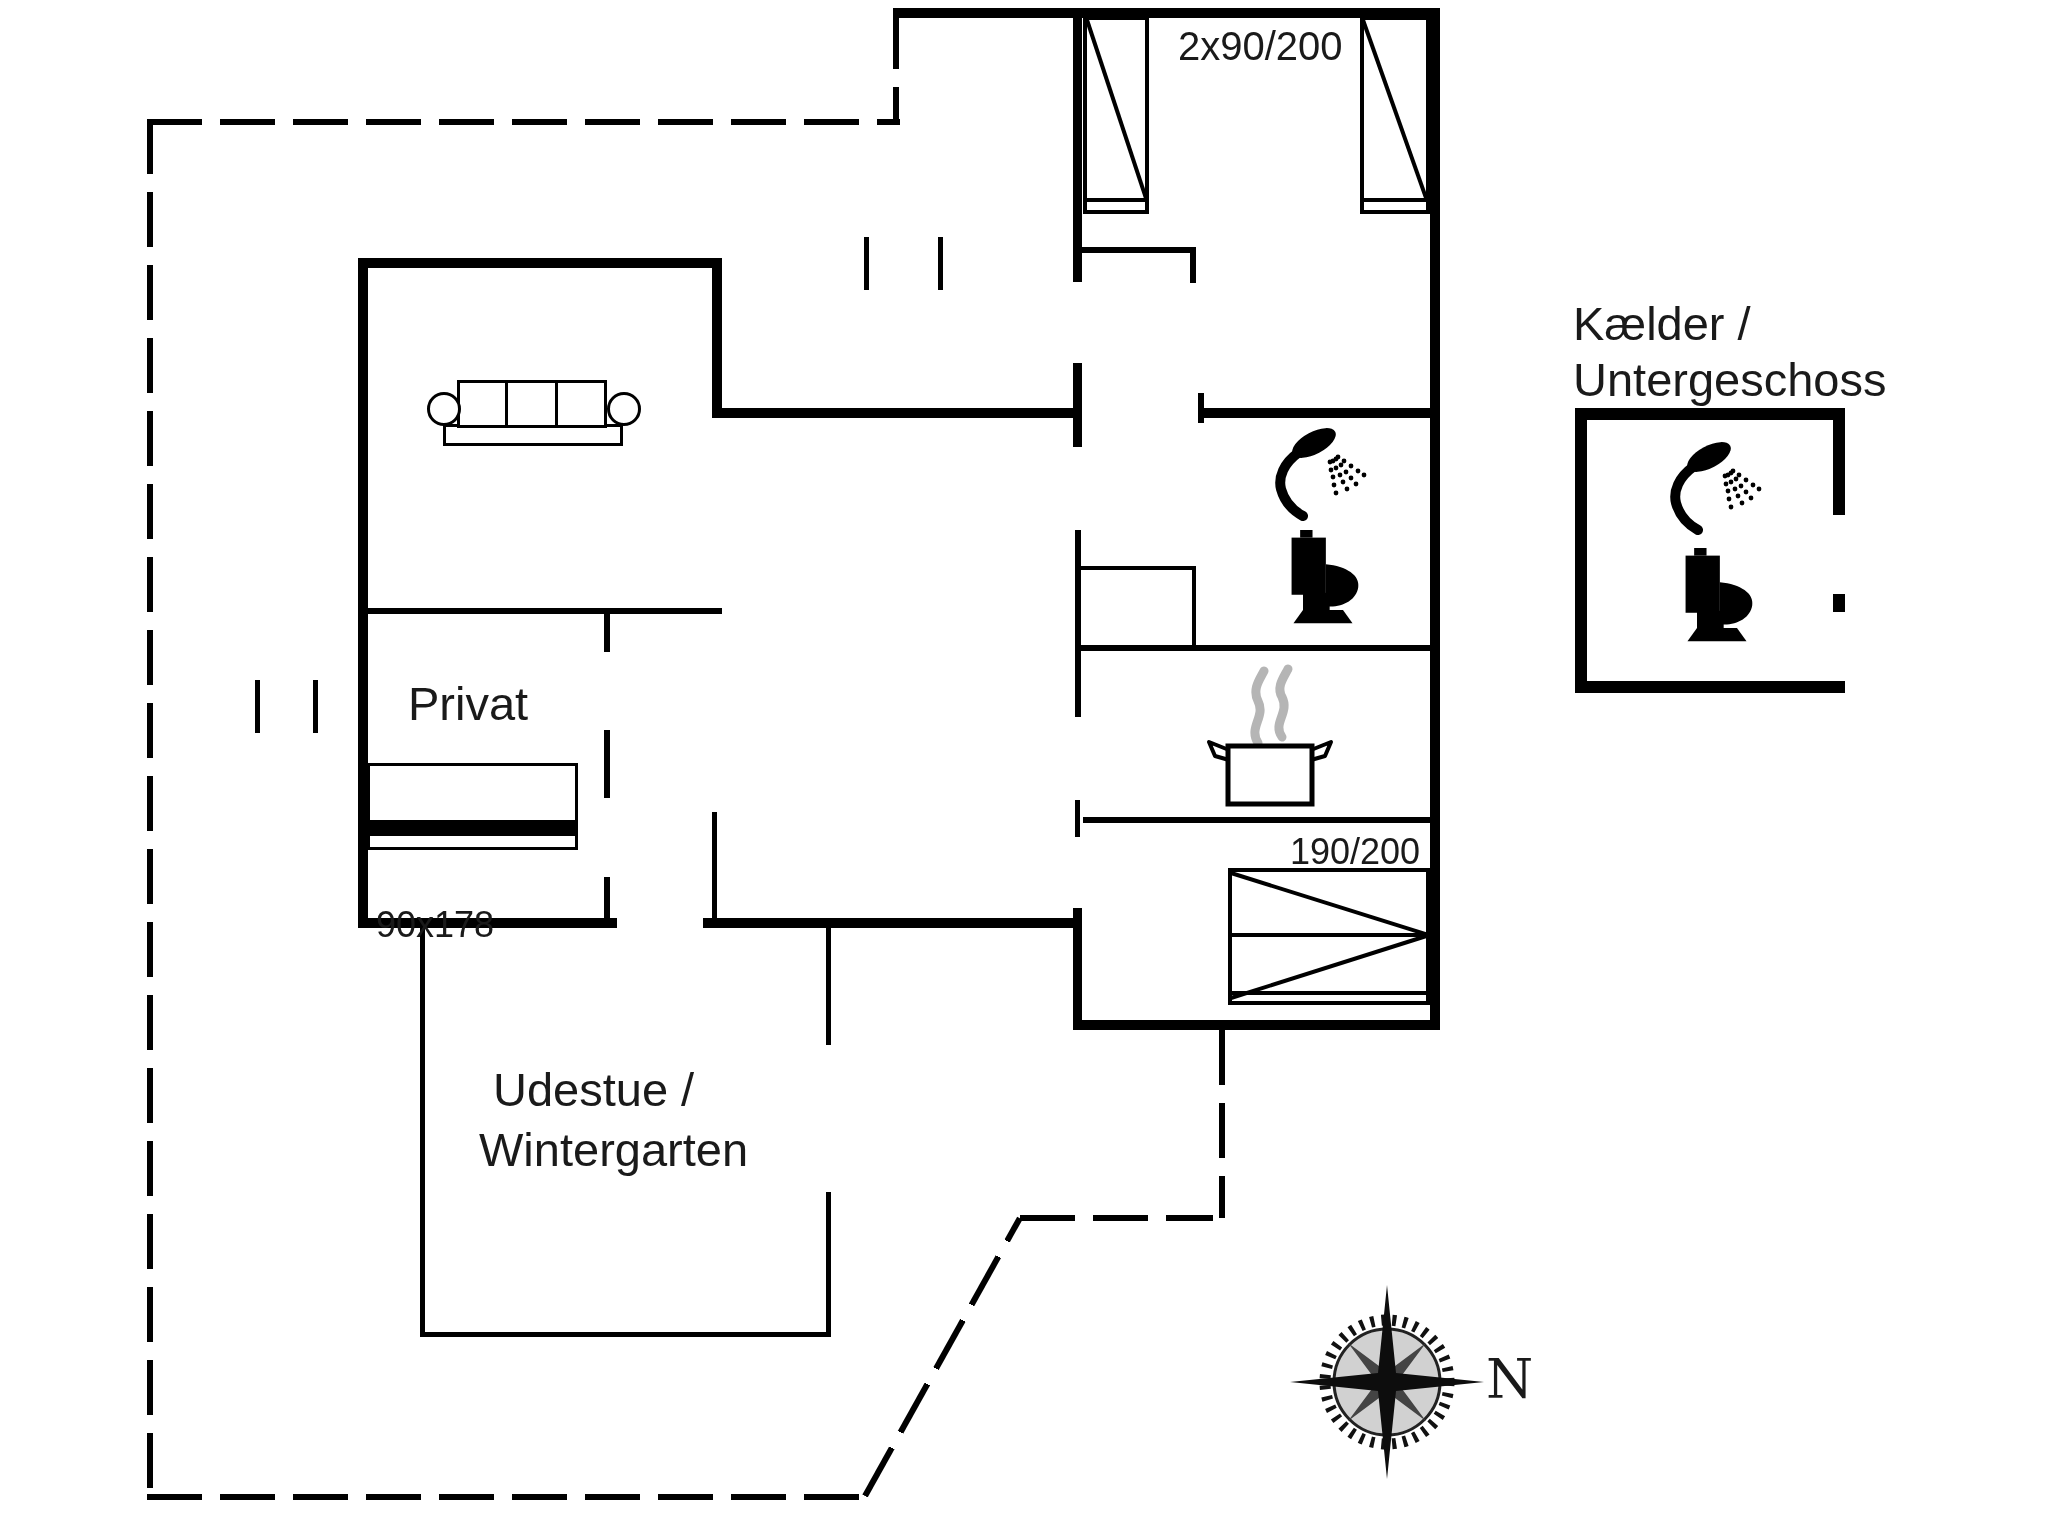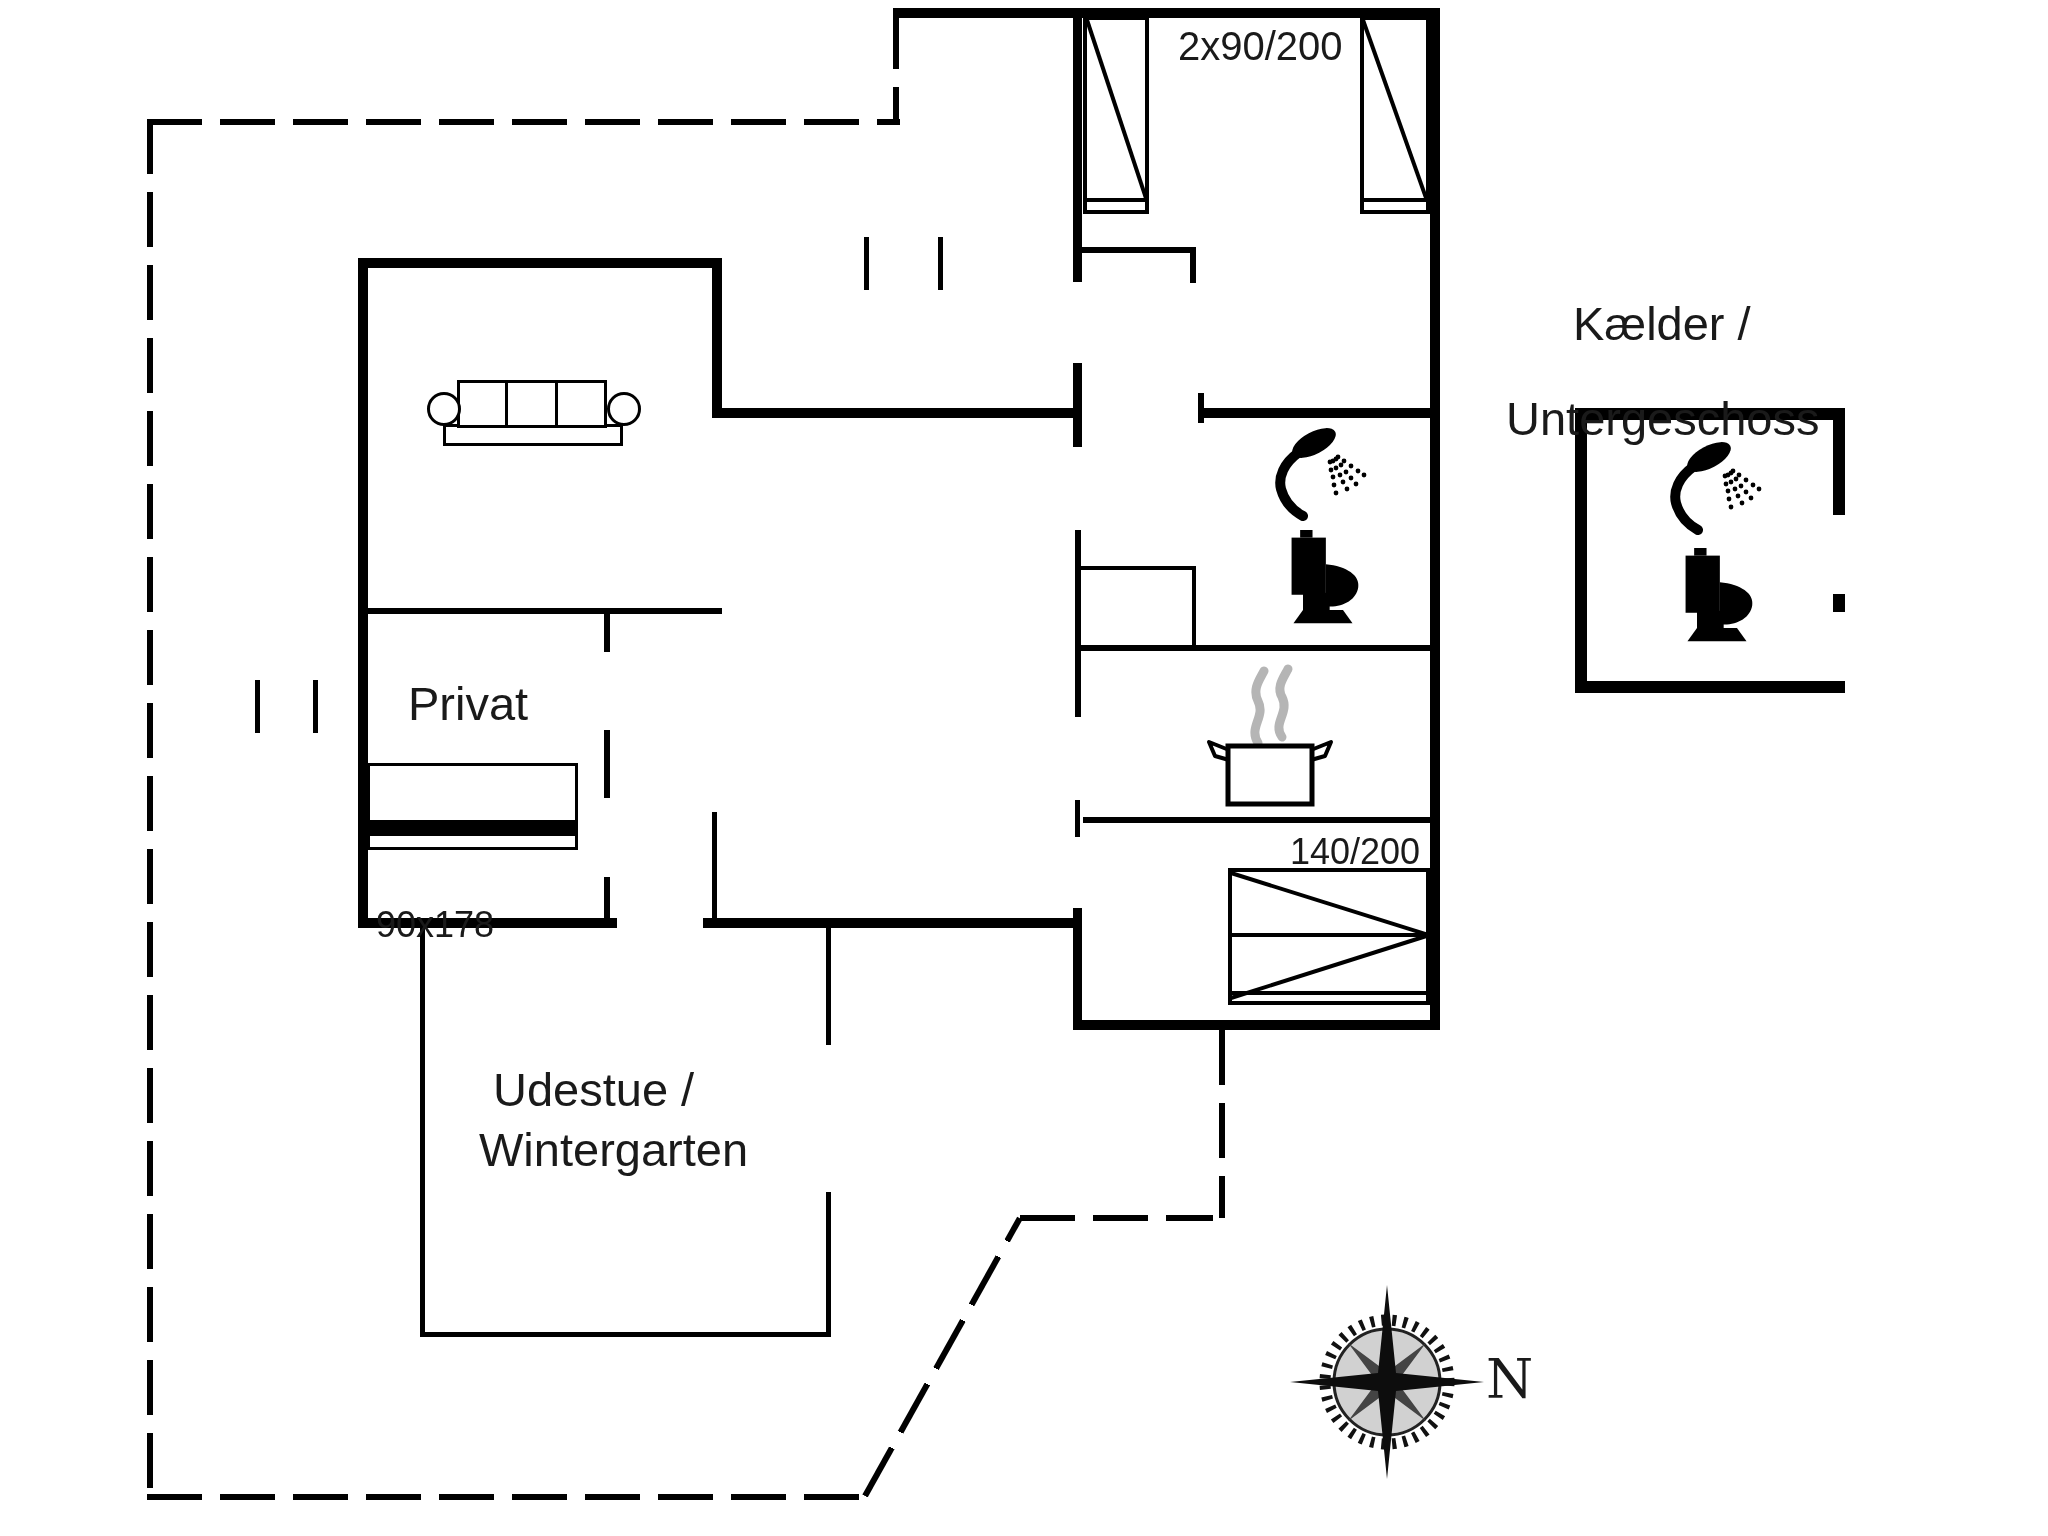--- a/index.html
+++ b/index.html
@@ -202,22 +202,22 @@
       <circle cx="105" cy="105" r="53" fill="#999" opacity="0.45"></circle>
       <circle cx="105" cy="105" r="53" fill="none" stroke="#222" stroke-width="3"></circle>
       <g transform="rotate(45 105 105)">
         <polygon points="105,50 112,98 160,105 112,112 105,160 98,112 50,105 98,98" fill="var(--compass_accent)"></polygon>
       </g>
       <polygon points="105,8 114,96 202,105 114,114 105,202 96,114 8,105 96,96" fill="#0d0d0d"></polygon>
     </svg>
   </div>
 
   <div class="label lbl-bed" style="left:1178px;top:24px;">2x90/200</div>
-  <div class="label lbl-dim" style="left:1290px;top:831px;">140/200</div>
+  <div class="label lbl-dim" style="left:1290px;top:831px;">190/200</div>
   <div class="label lbl-room" style="left:408px;top:676px;">Privat</div>
   <div class="label lbl-dim" style="left:376px;top:904px;text-align:right;">90x178</div>
   <div class="label lbl-room" style="left:493px;top:1062px;">Udestue /</div>
   <div class="label lbl-room" style="left:479px;top:1122px;text-align:right;">Wintergarten</div>
   <div class="label lbl-room" style="left:1573px;top:296px;">Kælder /</div>
-  <div class="label lbl-room" style="left:1506px;top:352px;margin-top:39px;">Untergeschoss</div>
+  <div class="label lbl-room" style="left:1573px;top:352px;">Untergeschoss</div>
   <div class="label lbl-n" style="left:1486px;top:1348px;">N</div>
 
 </div>
 
 </body></html>

